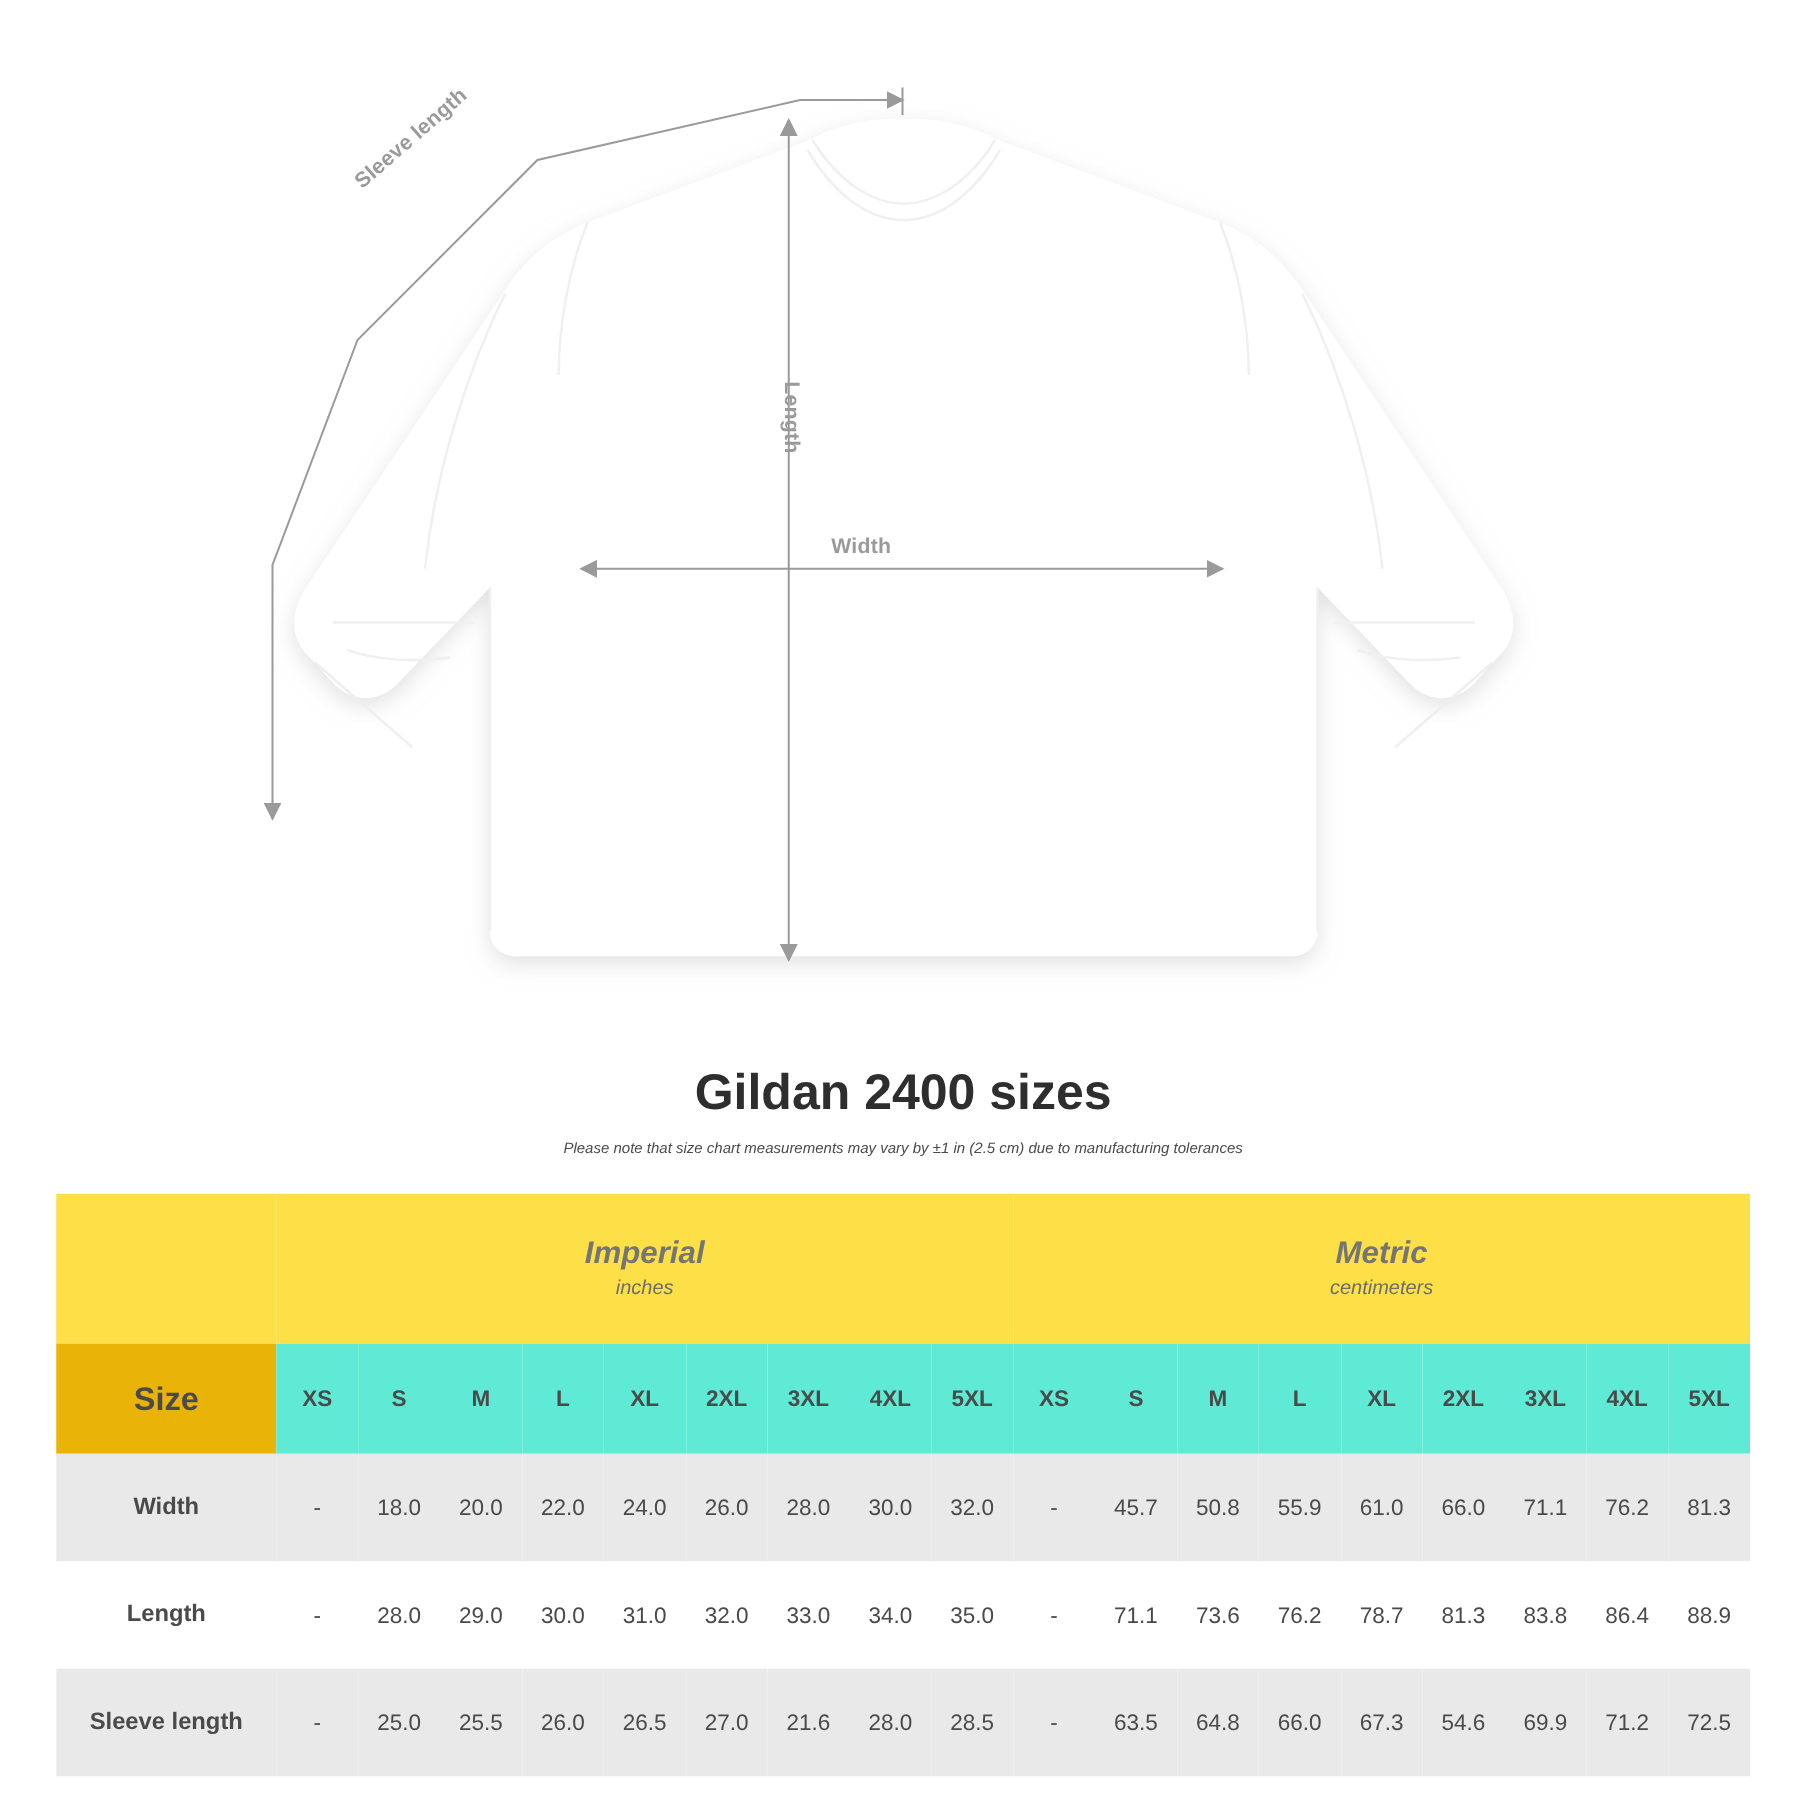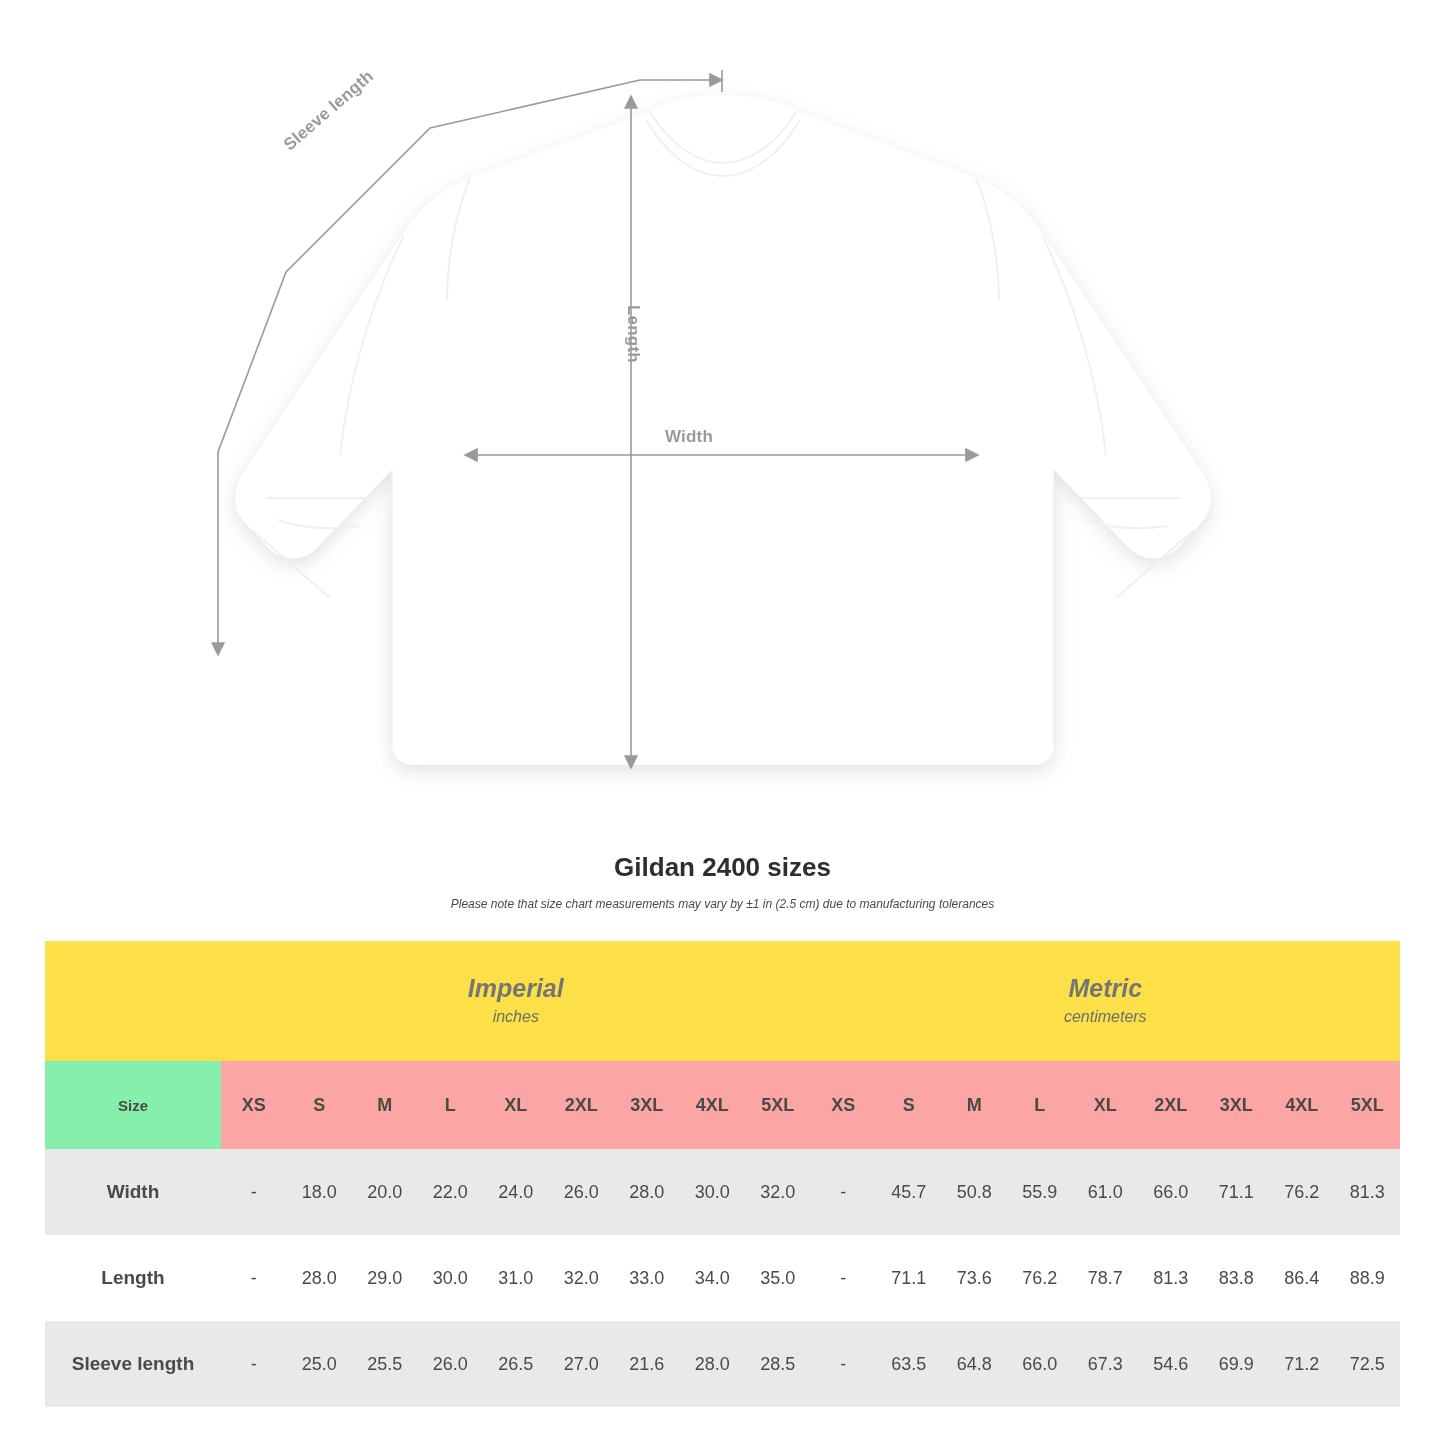--- a/index.html
+++ b/index.html
@@ -49,21 +49,21 @@
     left: 665px;
     top: 427px;
   }
 
   
   .title-block {
     text-align: center;
     margin-top: 22px;
   }
   .chart-title {
-    font-size: 26px;
+    font-size: 40px;
     font-weight: bold;
     color: #2e2e2e;
     margin: 0 0 14px 0;
   }
   .chart-note {
     font-size: 12px;
     font-style: italic;
     color: #4a4a4a;
     margin: 0;
   }
@@ -95,31 +95,31 @@
     line-height: 1.25;
   }
   .unit-sub {
     font-size: 16px;
     font-style: italic;
     color: #6d6d6d;
     line-height: 1.6;
   }
 
   .size-row td {
-    background: #fca5a5;
+    background: #5eead4;
     height: 86px;
     text-align: center;
     vertical-align: middle;
     font-size: 18px;
     font-weight: bold;
     color: #4a4a4a;
   }
   .size-row td.rowlabel {
-    background: #86efac;
-    font-size: 15px;
+    background: #eab308;
+    font-size: 26px;
   }
 
   .data-row td {
     height: 84px;
     text-align: center;
     vertical-align: middle;
     font-size: 18px;
     color: #4a4a4a;
   }
   .data-row td.rowlabel {

